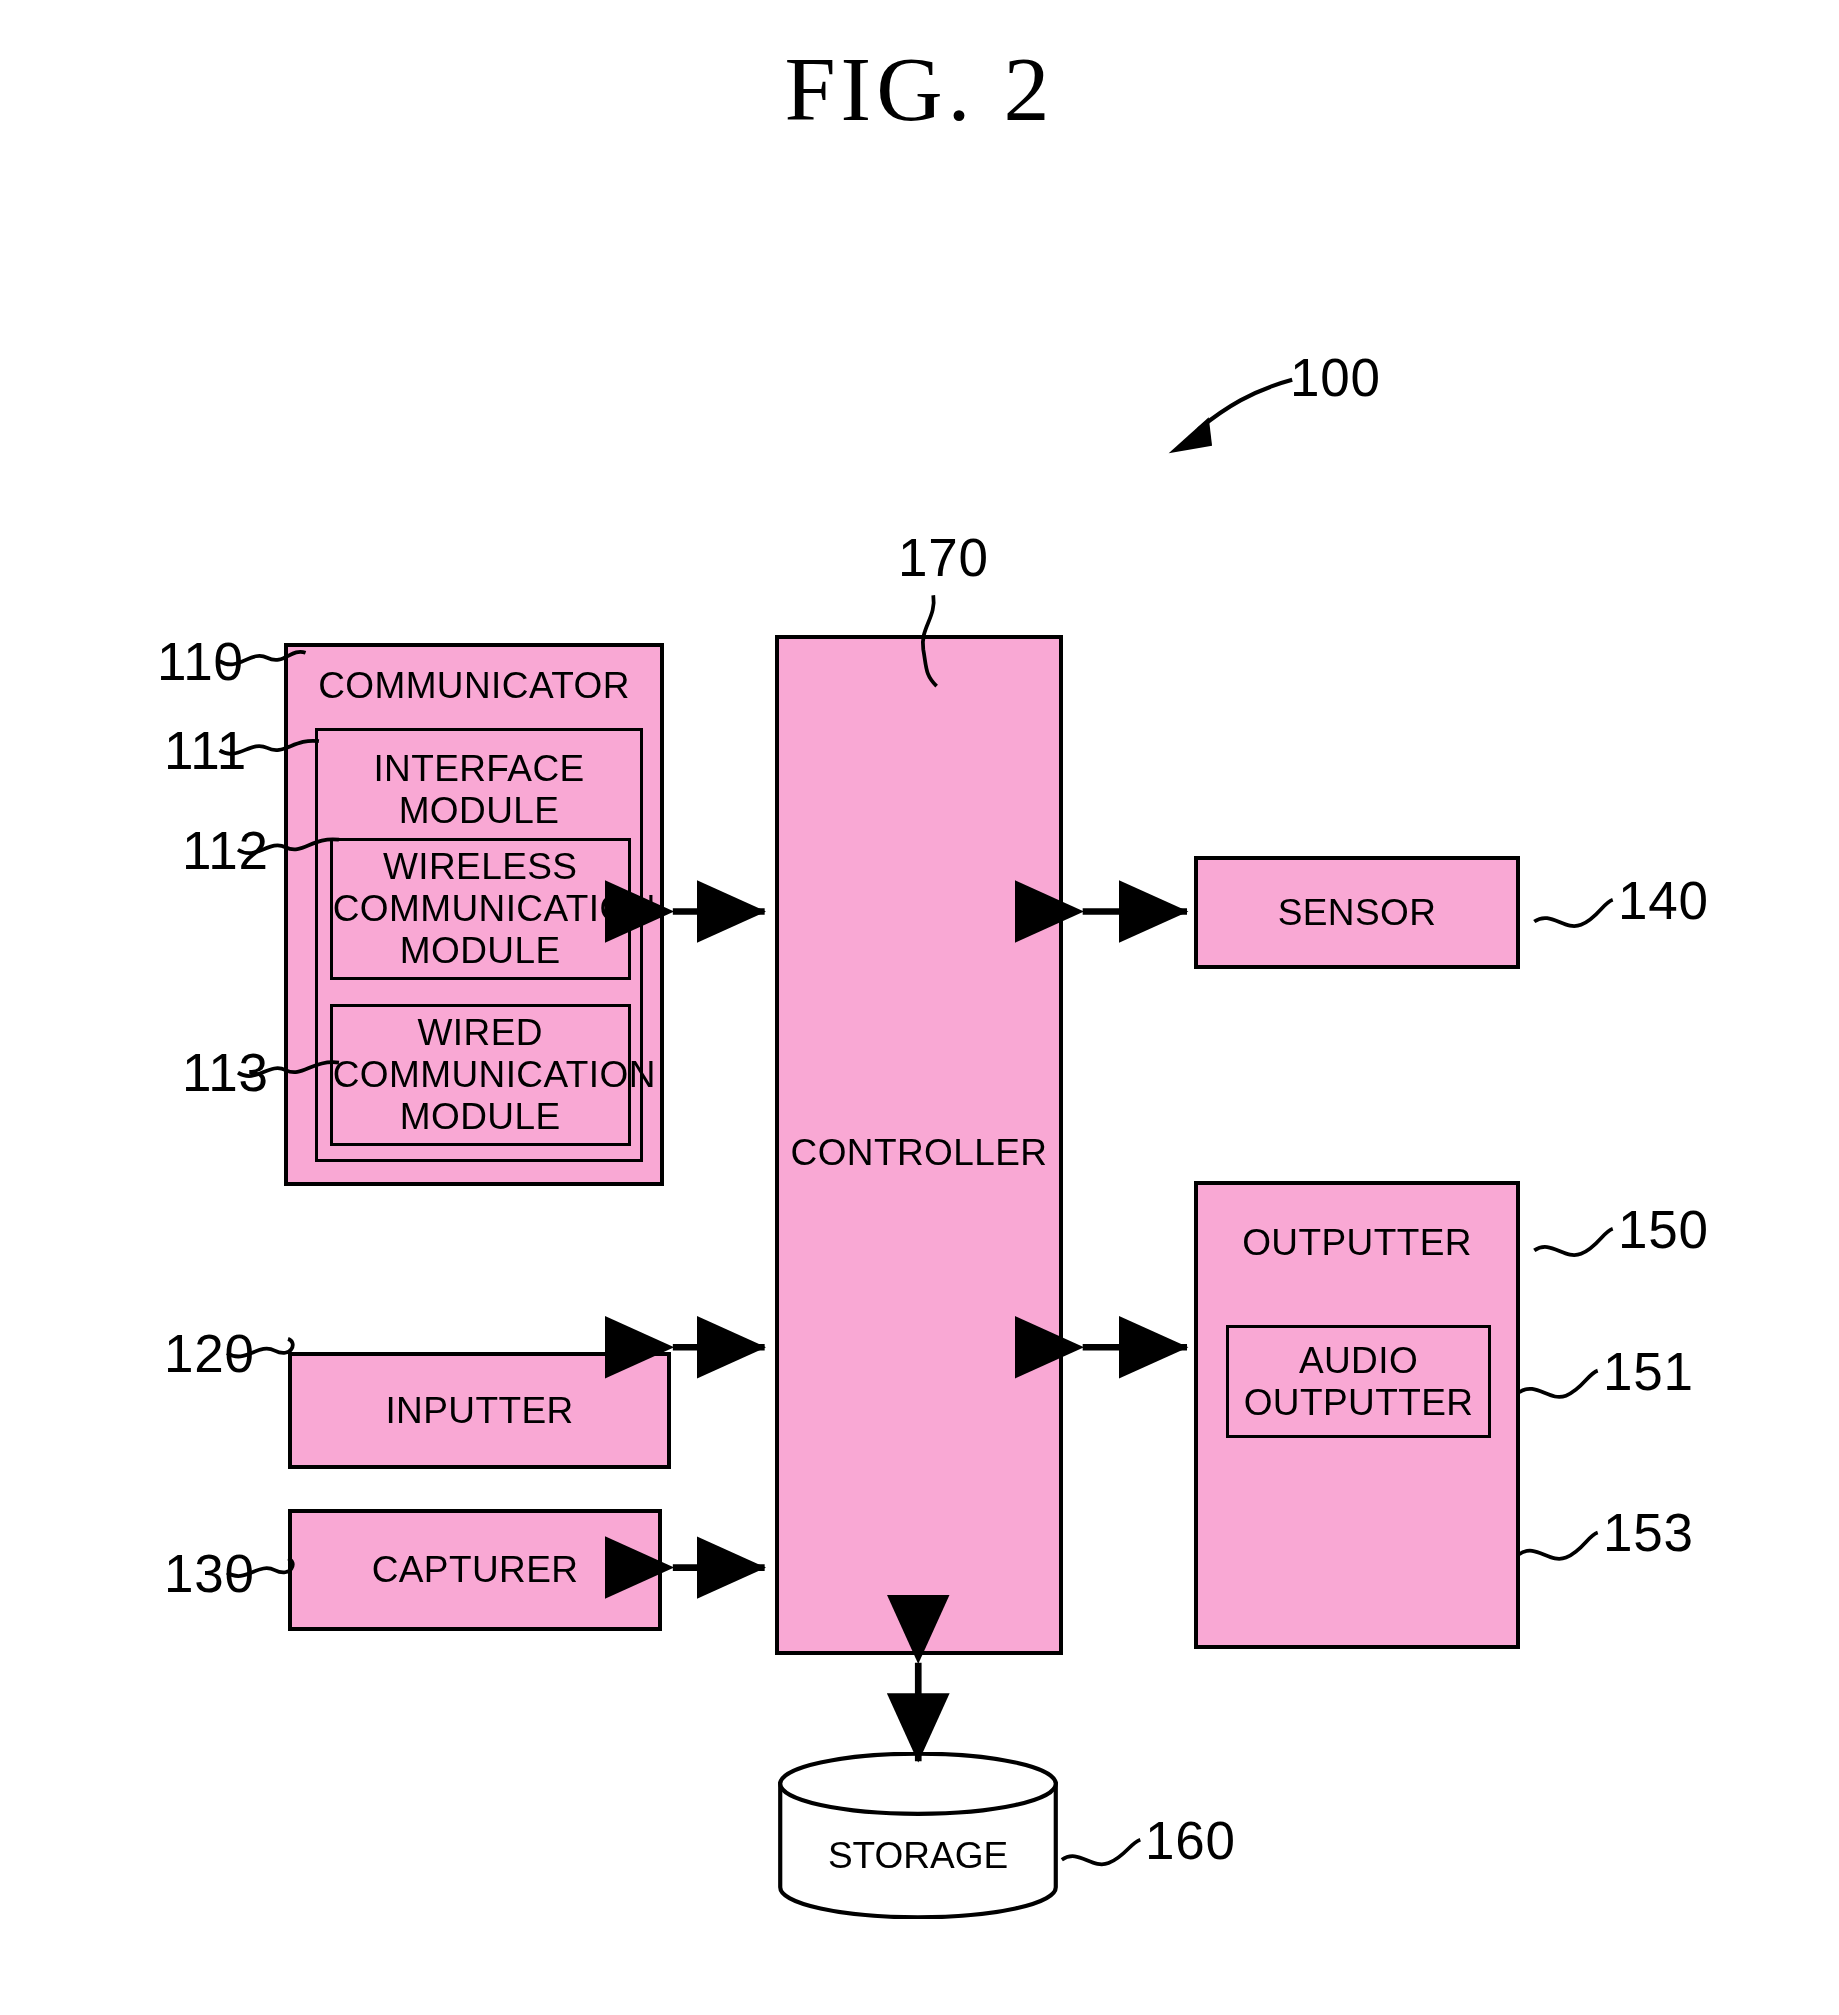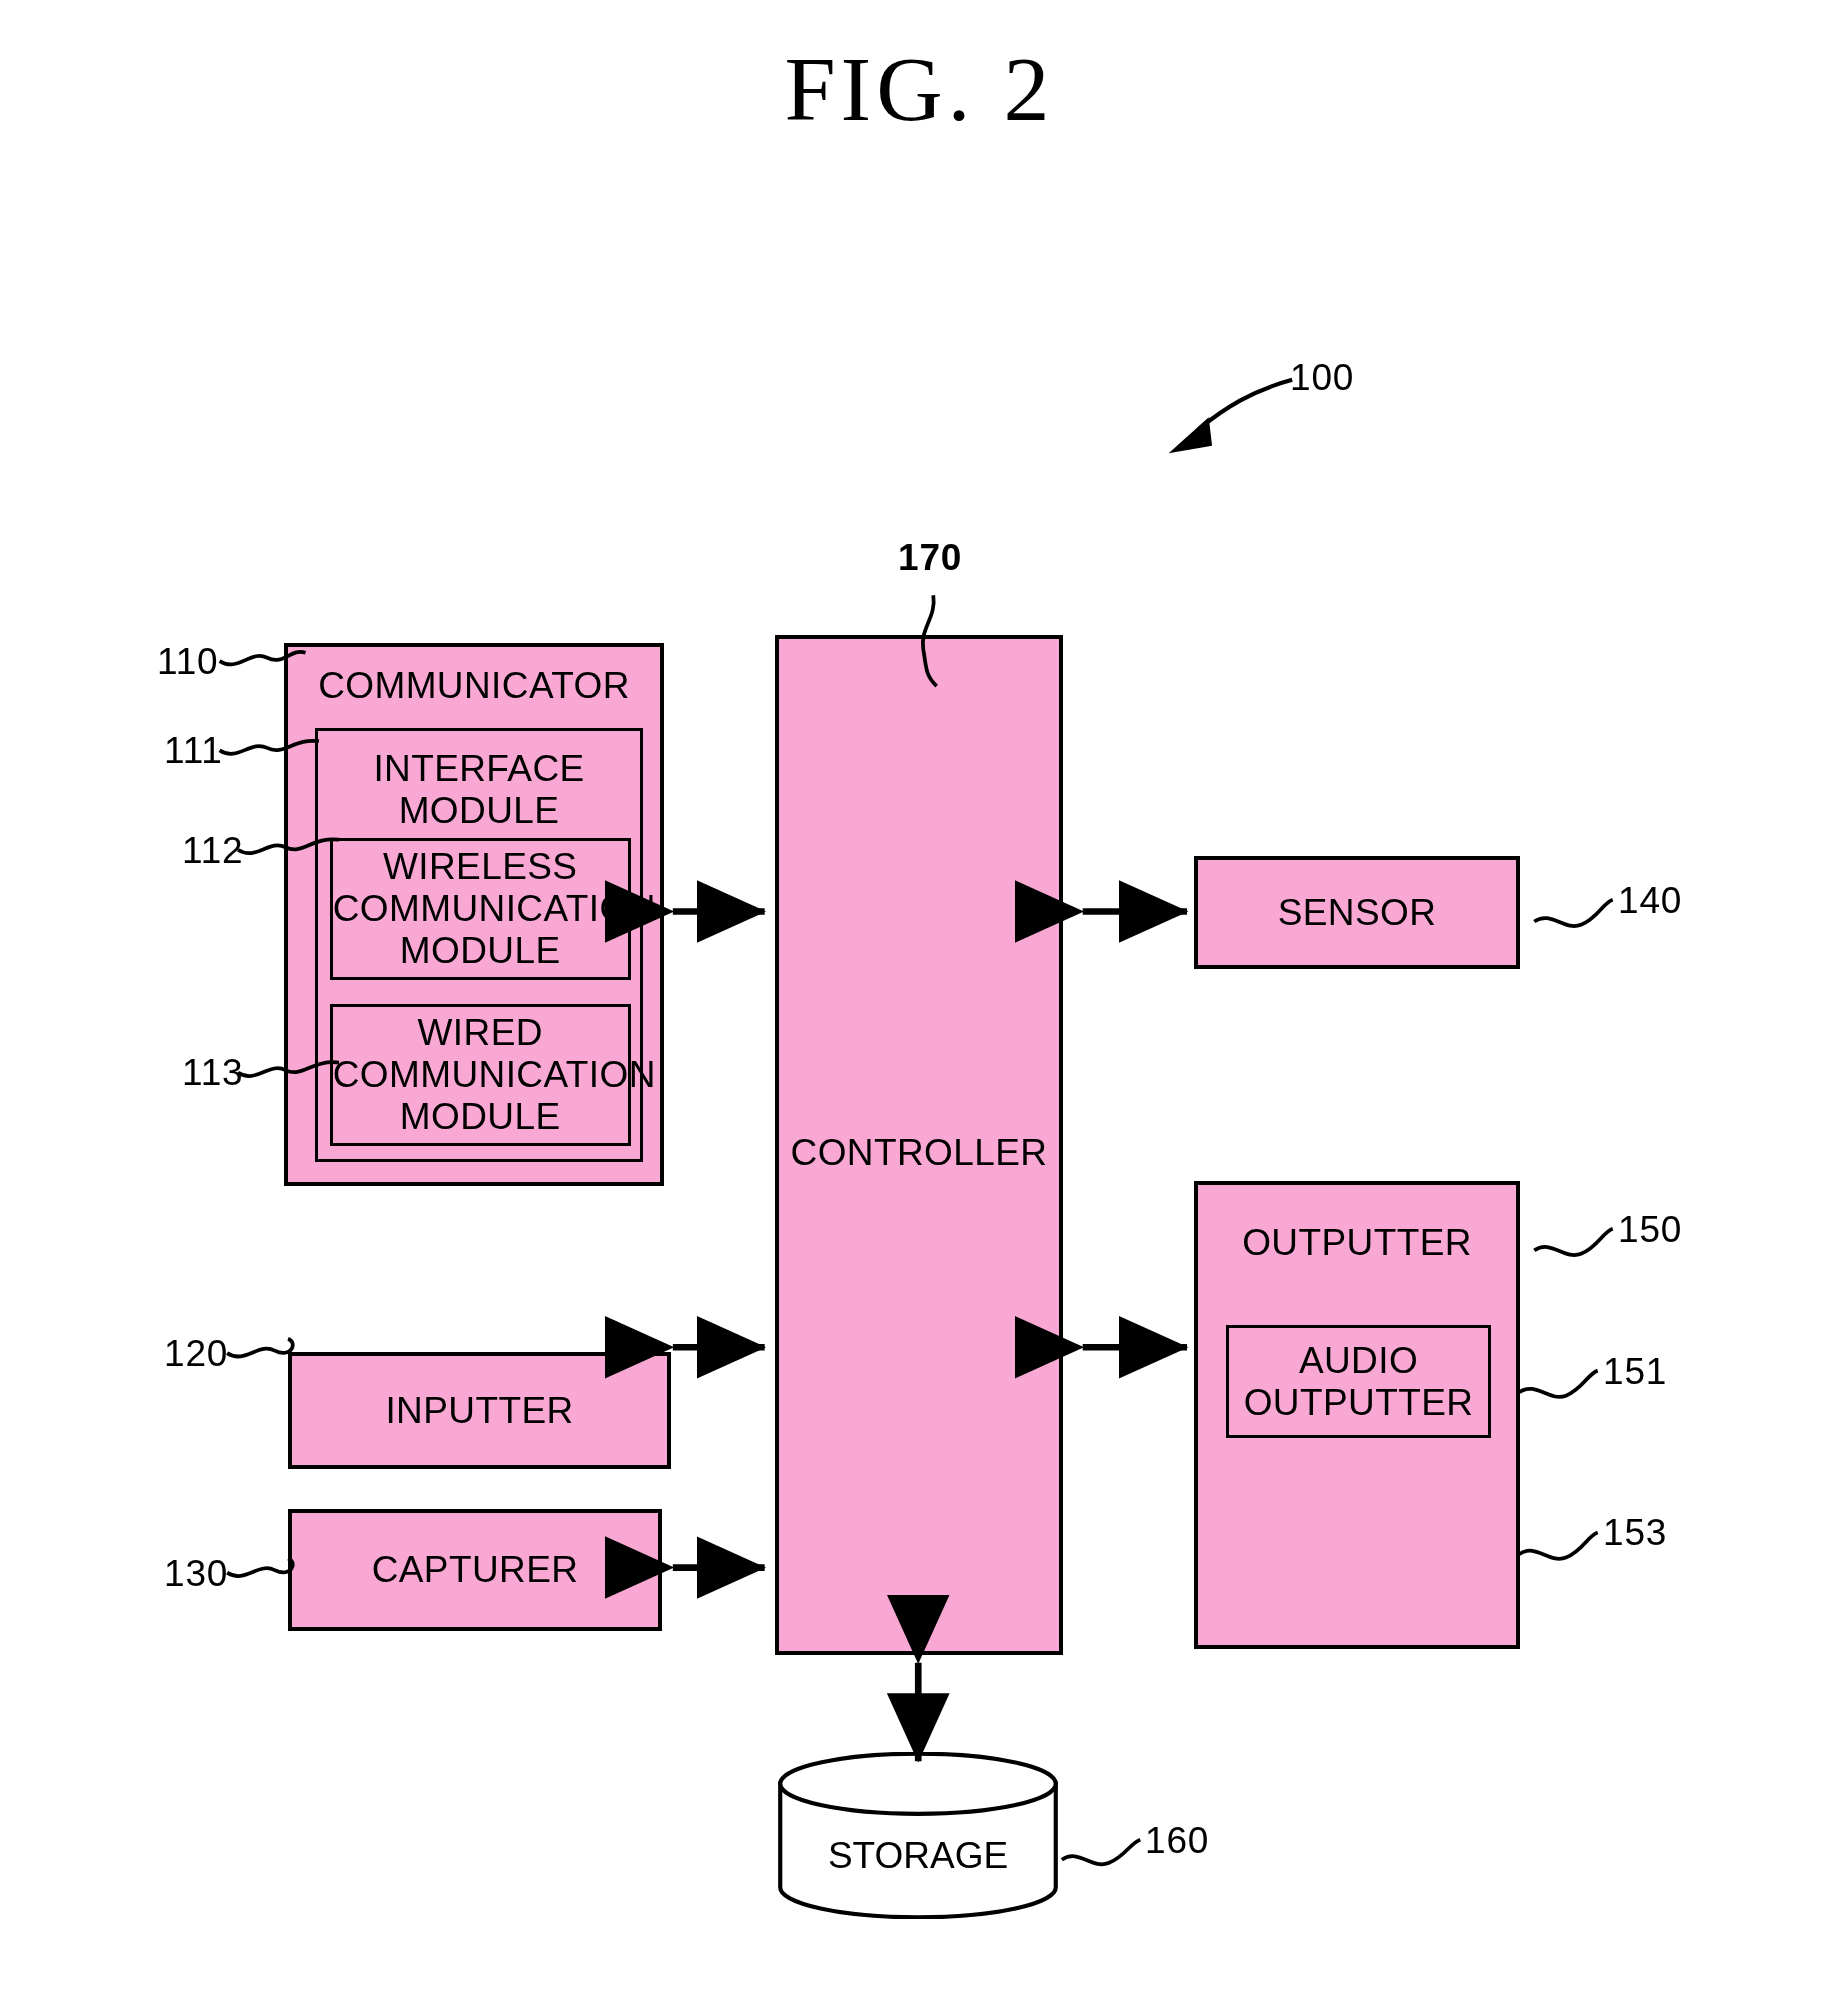--- a/index.html
+++ b/index.html
@@ -69,21 +69,21 @@
     white-space: pre-line;
   }
   .blabel.mid {
     top: 50%;
     transform: translateY(-50%);
   }
 
   
   .refnum {
     position: absolute;
-    font-size: 37px;
+    font-size: 53px;
     line-height: 47px;
     letter-spacing: 0.8px;
     white-space: nowrap;
   }
 
   
   #vector {
     position: absolute;
     left: 0;
     top: 0;
@@ -188,21 +188,21 @@
 <div class="refnum" style="left:182px; top:827px;">112</div>
 <div class="refnum" style="left:182px; top:1049px;">113</div>
 <div class="refnum" style="left:164px; top:1330px;">120</div>
 <div class="refnum" style="left:164px; top:1550px;">130</div>
 
 <div class="refnum" style="left:1618px; top:877px;">140</div>
 <div class="refnum" style="left:1618px; top:1206px;">150</div>
 <div class="refnum" style="left:1603px; top:1348px;">151</div>
 <div class="refnum" style="left:1603px; top:1509px;">153</div>
 <div class="refnum" style="left:1145px; top:1817px;">160</div>
-<div class="refnum" style="left:898px; top:534px;font-weight:bold;">170</div>
+<div class="refnum" style="left:898px; top:534px;">170</div>
 
 <div class="pbox shadow" style="left:284px; top:643px; width:380px; height:543px;">
 
   <div class="blabel" style="top:18.4px;">COMMUNICATOR</div>
 
   <div class="pbox thin" style="left:27px; top:81px; width:328px; height:434px;">
 
     <div class="blabel" style="top:16.7px;">INTERFACE
 MODULE</div>
 

